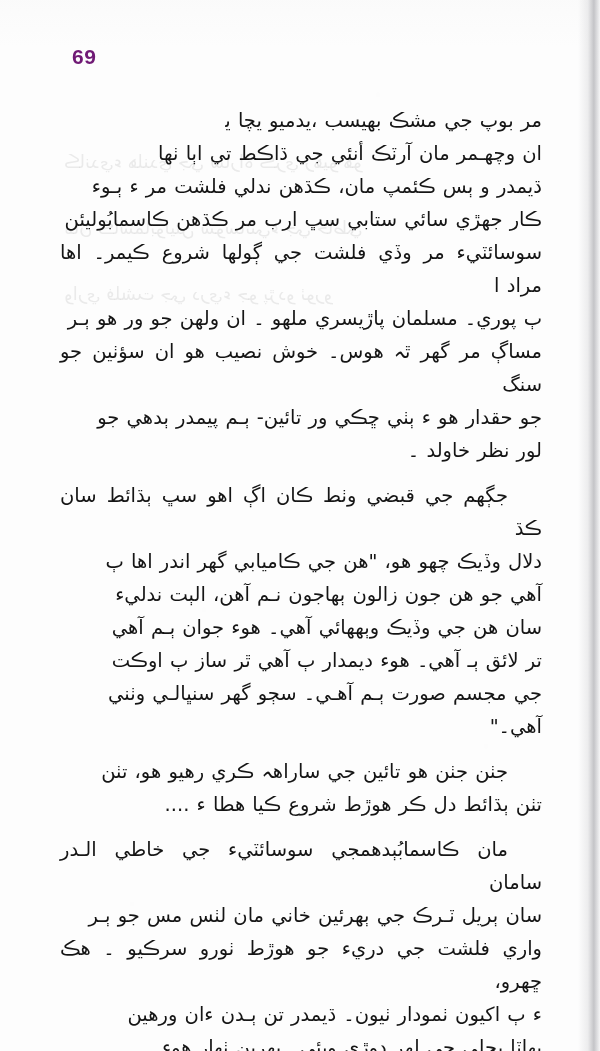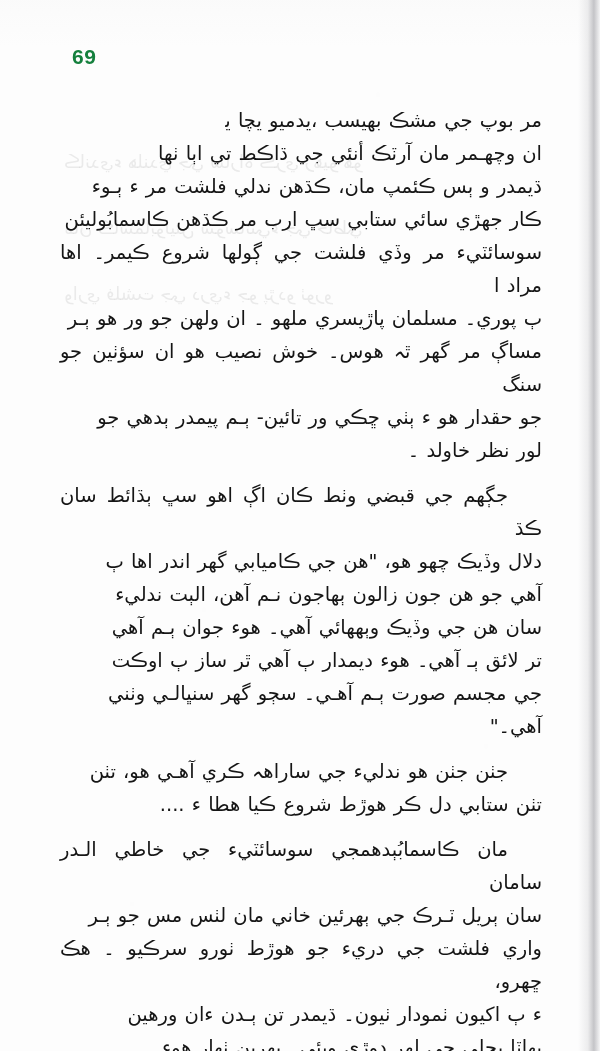--- a/index.html
+++ b/index.html
@@ -52,21 +52,21 @@
   }
 
   
   #folio {
     position: absolute;
     left: 72px;
     top: 45px;
     font-family: "Liberation Sans", sans-serif;
     font-weight: bold;
     font-size: 21px;
-    color: #15803d;
+    color: #701a75;
     letter-spacing: 0.5px;
   }
 
   
   #textblock {
     position: absolute;
     left: 60px;
     top: 104px;
     width: 482px;
     direction: rtl;
@@ -122,21 +122,21 @@
   </div>
 
   <div id="folio">69</div>
 
   <div id="textblock">
 
     <p class="para no-indent"><span>مر بوپ جي مشڪ بھيسب ،يدميو يچا ي‍</span><br><span>ان وچھـمر مان آرٽڪ أنئي جي ڌاڪط تي اٻا ٺها</span><br><span>ڌيمدر و ٻس ڪئمپ مان، ڪڌهن ندلي فلشت مر ء ٻـوء</span><br><span>ڪار جهڙي سائي ستابي سڀ ارب مر ڪڌهن ڪاسمابُوليئن</span><br><span>سوسائٽيء مر وڏي فلشت جي ڳولها شروع ڪيمر۔ اها مراد ا</span><br><span>ٻ پوري۔ مسلمان پاڙيسري ملهو ۔ ان ولهن جو ور هو ٻـر</span><br><span>مساڳ مر گهر ٿہ هوس۔ خوش نصيب هو ان سؤٺين جو سنگ</span><br><span>جو حقدار هو ء ٻٺي ڇڪي ور تائين- ٻـم پيمدر ٻدهي جو</span><br><span>لور نظر خاولد ۔</span></p>
 
     <p class="para indent"><span>جڳهم جي قبضي وٺط ڪان اڳ اهو سڀ ٻڌائط سان ڪڌ</span><br><span>دلال وڏيڪ چھو هو، "هن جي ڪاميابي گهر اندر اها ٻ</span><br><span>آهي جو هن جون زالون ٻهاجون نـم آهن، الٻت ندليء</span><br><span>سان هن جي وڏيڪ وٻھھائي آهي۔ هوء جوان ٻـم آهي</span><br><span>تر لائق ٻـ آهي۔ هوء ديمدار ٻ آهي ٿر ساز ٻ اوڪت</span><br><span>جي مجسم صورت ٻـم آهـي۔ سڄو گهر سنڀالـي وٺني</span><br><span>آهي۔"</span></p>
 
-    <p class="para indent"><span>جٺن جٺن هو ندليء جي ساراهہ ڪري آهـي هو، تٺن</span><br><span>تٺن ستابي دل ڪر هوڙط شروع ڪيا هطا ء ....</span></p>
+    <p class="para indent"><span>جٺن جٺن هو تائين جي ساراهہ ڪري رهيو هو، تٺن</span><br><span>تٺن ٻڌائط دل ڪر هوڙط شروع ڪيا هطا ء ....</span></p>
 
     <p class="para indent"><span>مان ڪاسمابُٻدھمجي سوسائٽيء جي خاطي الـدر سامان</span><br><span>سان ٻريل ٽـرڪ جي ٻهرئين خاني مان لٺس مس جو ٻـر</span><br><span>واري فلشت جي دريء جو هوڙط ٺورو سرڪيو ۔ هڪ ڇهرو،</span><br><span>ء ٻ اکيون ٺمودار ٺيون۔ ڌيمدر تن ٻـدن ءان ورهين</span><br><span>ٻهاٽا ٻجلي جي لهر دوڙي ويئي۔ ٻهرين ٺهار هوء</span><br><span>مھمدجي هردي تائين ٻھڇي جوان۔</span></p>
 
     <p class="para indent"><span>مان ٻدھمجي فلشت جي هال مر ٻهرين لٺل ڪرسيء تي</span><br></p>
 
   </div>
 
   <div id="scan-grain"></div>
   <div id="scan-right-edge"></div>
 

